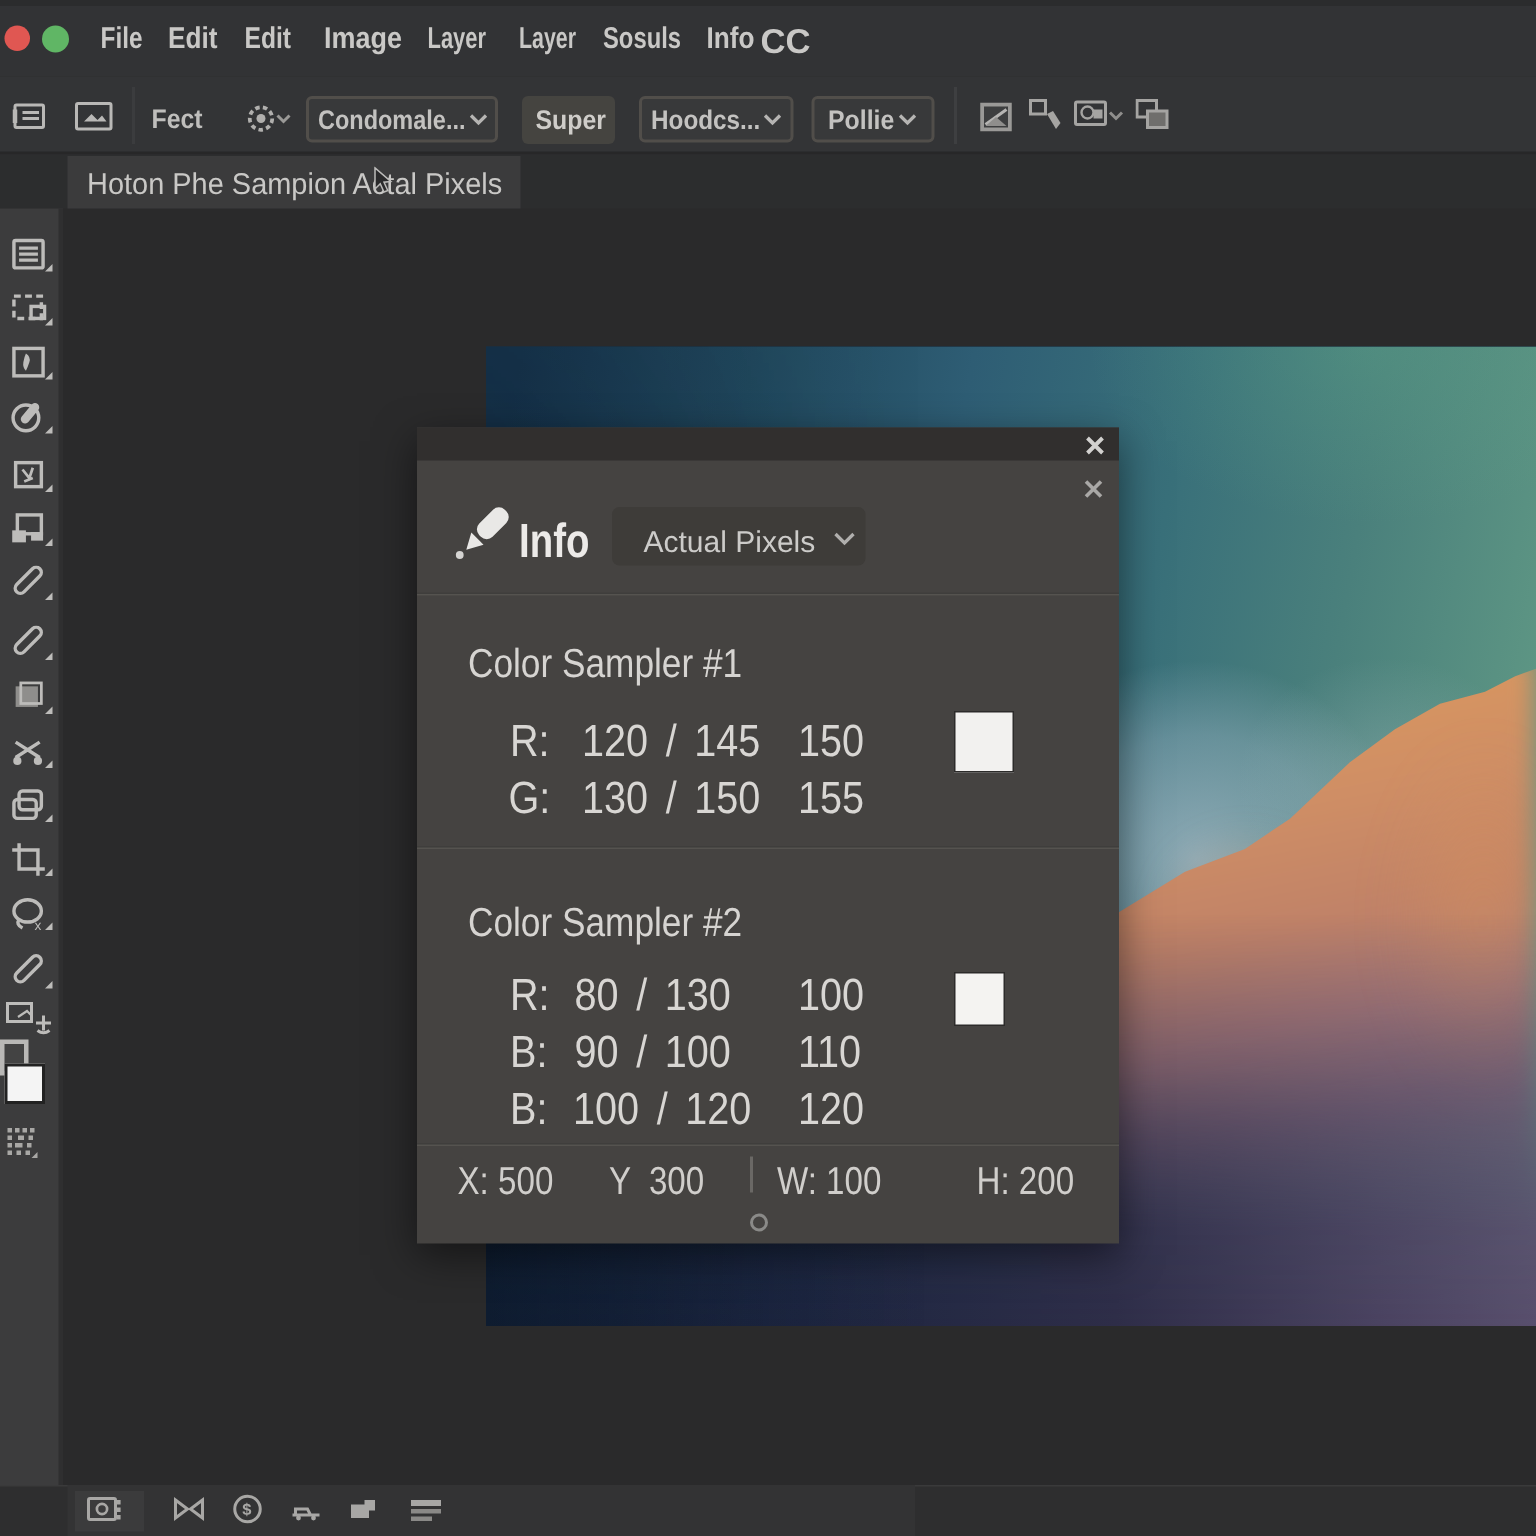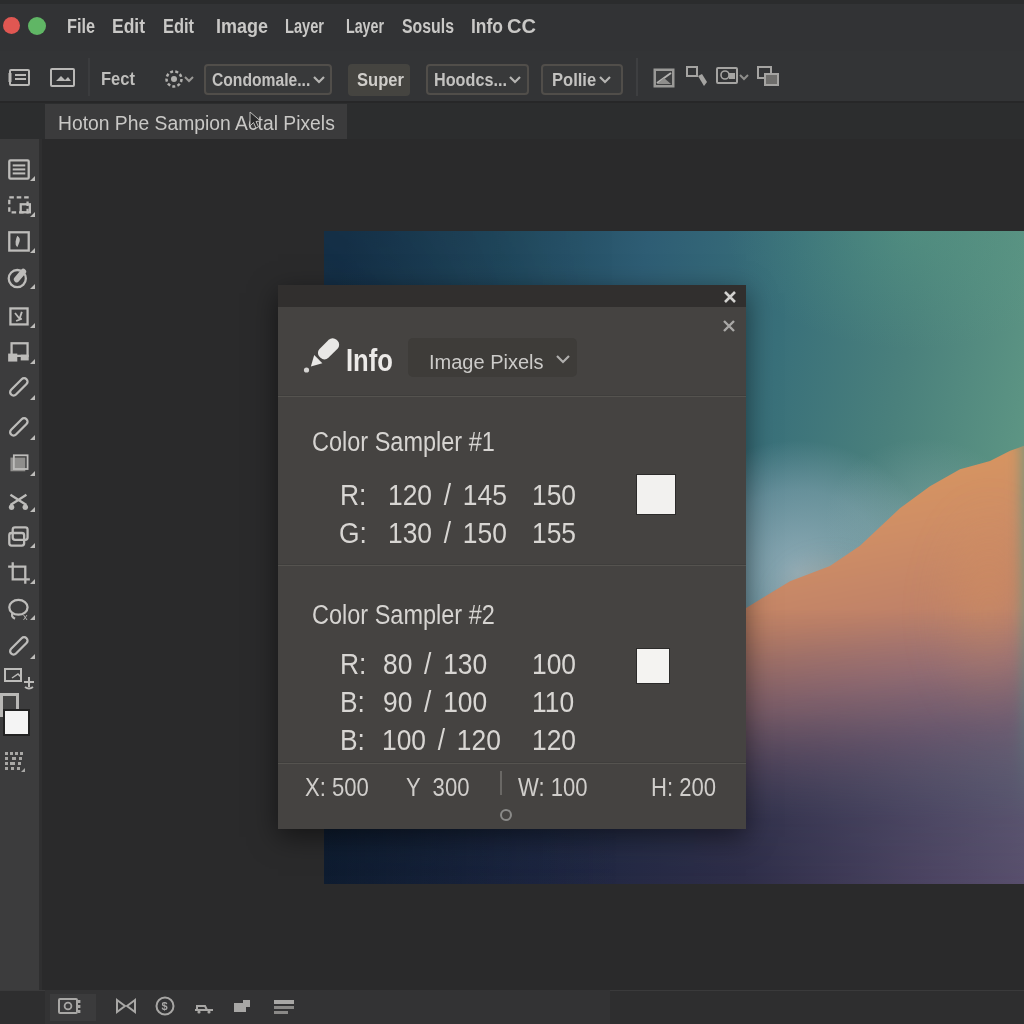--- a/index.html
+++ b/index.html
@@ -52,21 +52,21 @@
   <div class="abs" style="left:28px;top:17px;width:18px;height:18px;border-radius:50%;background:#60b665;"></div>
   <div id="menus">
       <span class="t" style="left: 67px; top: 16px; font-size: 20px; font-weight: bold; color: rgb(201, 200, 198); transform: scaleX(0.813);">File</span>
       <span class="t" style="left: 112px; top: 16px; font-size: 20px; font-weight: bold; color: rgb(201, 200, 198); transform: scaleX(0.873);">Edit</span>
       <span class="t" style="left: 163px; top: 16px; font-size: 20px; font-weight: bold; color: rgb(201, 200, 198); transform: scaleX(0.821);">Edit</span>
       <span class="t" style="left: 216px; top: 16px; font-size: 20px; font-weight: bold; color: rgb(201, 200, 198); transform: scaleX(0.899);">Image</span>
       <span class="t" style="left: 285px; top: 16px; font-size: 20px; font-weight: bold; color: rgb(201, 200, 198); transform: scaleX(0.731);">Layer</span>
       <span class="t" style="left: 346px; top: 16px; font-size: 20px; font-weight: bold; color: rgb(201, 200, 198); transform: scaleX(0.712);">Layer</span>
       <span class="t" style="left: 402px; top: 16px; font-size: 20px; font-weight: bold; color: rgb(201, 200, 198); transform: scaleX(0.793);">Sosuls</span>
       <span class="t" style="left: 471px; top: 16px; font-size: 20px; font-weight: bold; color: rgb(201, 200, 198); transform: scaleX(0.873);">Info</span>
-      <span class="t" style="left: 507px; top: 16px; font-size: 20px; font-weight: bold; color: rgb(201, 200, 198); transform: scaleX(1.004);">CC</span>
+      <span class="t" style="left: 507px; top: 16px; font-size: 23px; font-weight: bold; color: rgb(201, 200, 198); transform: scaleX(1.004);">CC</span>
     </div>
 
   <div class="abs" style="left:0;top:51px;width:1024px;height:52px;background:#333436;border-bottom:2px solid #272728;"></div>
   <svg class="abs" style="left:8px;top:66px;" width="24" height="24" viewBox="0 0 24 24">
     <rect x="2" y="4" width="19" height="15" rx="1" fill="none" stroke="#b9b8b6" stroke-width="2"></rect>
     <rect x="0.5" y="7" width="3" height="9" fill="#b9b8b6"></rect>
     <line x1="7" y1="9" x2="18" y2="9" stroke="#b9b8b6" stroke-width="2"></line>
     <line x1="7" y1="13" x2="18" y2="13" stroke="#b9b8b6" stroke-width="2"></line>
   </svg>
   <svg class="abs" style="left:50px;top:66px;" width="26" height="24" viewBox="0 0 26 24">
@@ -299,21 +299,21 @@
 
     <svg class="abs" style="left:24px;top:50px;" width="40" height="40" viewBox="0 0 40 40">
       <g transform="rotate(45 20 20)" fill="#e9e8e6">
         <rect x="14" y="-1" width="12.5" height="24" rx="5.5"></rect>
         <path d="M14.5 25.5 h11.5 l-5.75 10.5 z"></path>
       </g>
       <circle cx="4.5" cy="35" r="2.6" fill="#d5d4d2"></circle>
     </svg>
     <span class="t" style="left:68px;top:59px;font-size:32px;font-weight:bold;color:#eceae8;transform:scaleX(0.8);">Info</span>
     <div class="abs" style="left:130px;top:53px;width:169px;height:39px;background:#3e3c39;border-radius:5px;"></div>
-    <span class="t" style="left:151px;top:67px;font-size:20px;color:#cccbc9;">Image Pixels</span>
+    <span class="t" style="left:151px;top:67px;font-size:20px;color:#cccbc9;">Actual Pixels</span>
     <svg class="abs" style="left:277px;top:69px;" width="16" height="11" viewBox="0 0 16 11">
         <path d="M2 2 l6 6 6 -6" fill="none" stroke="#b0afad" stroke-width="2.2"></path>
       </svg>
 
     <div class="abs" style="left:0;top:110px;width:468px;height:2px;background:#38363466;border-bottom:1px solid #55534f;"></div>
     <div class="abs" style="left:0;top:279px;width:468px;height:2px;background:#38363466;border-bottom:1px solid #55534f;"></div>
     <div class="abs" style="left:0;top:477px;width:468px;height:2px;background:#38363466;border-bottom:1px solid #55534f;"></div>
 
     <span class="t" style="left:34px;top:144px;font-size:27px;color:#d6d4d1;transform:scaleX(0.87);">Color Sampler #1</span>
     <span class="t" style="left:62px;top:195px;font-size:30px;color:#d8d6d3;word-spacing:5px;transform:scaleX(0.88);">R:</span>

